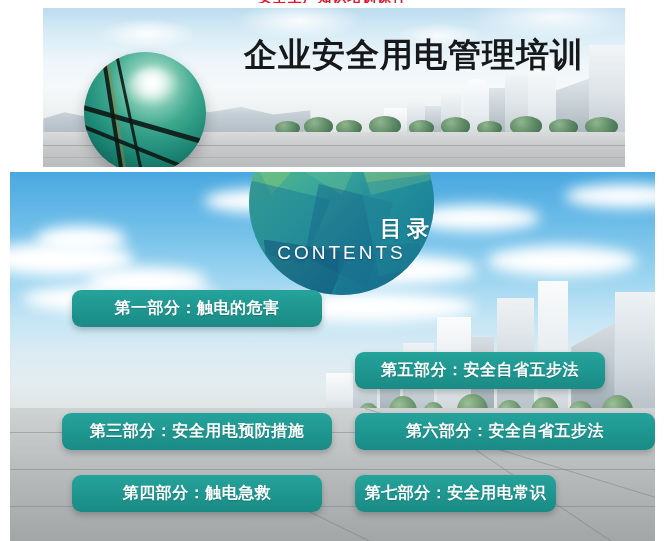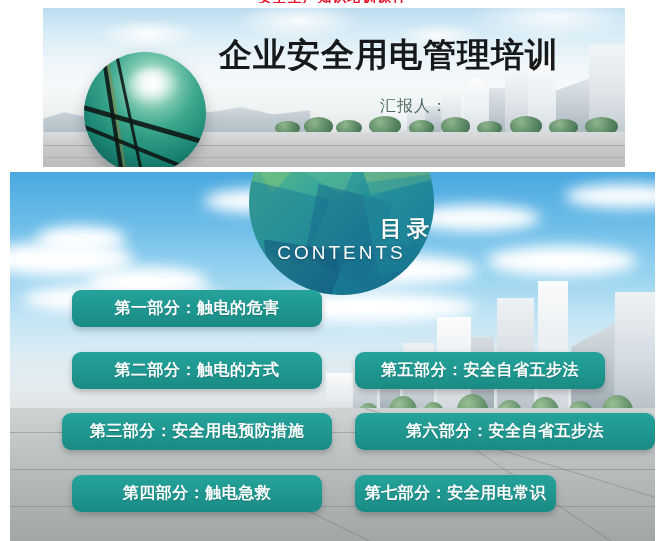--- a/index.html
+++ b/index.html
@@ -83,21 +83,21 @@
   #seam4{left:-10%;top:80%;width:122%;height:4px;border-radius:4px;transform:rotate(22deg);}
   #sphere-gloss{
     position:absolute;left:36%;top:12%;width:42%;height:32%;border-radius:50%;
     background:radial-gradient(ellipse at 45% 40%, rgba(255,255,255,.96) 0%, rgba(255,255,255,.45) 45%, rgba(255,255,255,0) 75%);
     filter:blur(3px);
   }
 
   #banner-title{
     position:absolute;left:176px;top:25px;width:390px;
     font-size:33px;font-weight:bold;color:#17181a;
-    letter-spacing:1px;text-align:left;white-space:nowrap;
+    letter-spacing:1px;text-align:center;white-space:nowrap;
   }
   #banner-subtitle{
     position:absolute;left:176px;top:88px;width:390px;
     font-size:16px;color:#4e6b63;text-align:center;letter-spacing:1px;
   }
 
   
   #slide-contents{
     position:absolute;left:10px;top:172px;width:645px;height:369px;
     overflow:hidden;
@@ -195,21 +195,20 @@
 
   <div id="banner-sphere">
     <div class="seam" id="seam1"></div>
     <div class="seam" id="seam2"></div>
     <div class="seam" id="seam3"></div>
     <div class="seam" id="seam4"></div>
     <div id="sphere-gloss"></div>
   </div>
 
   <div id="banner-title">企业安全用电管理培训</div>
-  <div id="banner-subtitle">汇报人：</div>
 </div>
 
 <div id="slide-contents">
 
   <div id="clouds">
     <div class="cloud" style="left:-4%;  top:34%; width:150px; height:34px;"></div>
     <div class="cloud" style="left:4%;   top:26%; width:90px;  height:26px;"></div>
     <div class="cloud" style="left:12%;  top:46%; width:120px; height:28px;"></div>
     <div class="cloud" style="left:30%;  top:8%;  width:110px; height:24px;"></div>
     <div class="cloud" style="left:46%;  top:40%; width:170px; height:30px;"></div>
@@ -261,20 +260,19 @@
     <div class="poly" style="left:30%;  top:40%; width:48%; height:56%; background:rgba(22,104,140,.5);  clip-path:polygon(16% 0,100% 18%,70% 100%,0 70%);"></div>
     <div class="poly" style="left:60%;  top:34%; width:52%; height:56%; background:rgba(34,146,158,.5);  clip-path:polygon(0 10%,84% 0,100% 80%,20% 100%);"></div>
     <div class="poly" style="left:8%;   top:70%; width:46%; height:44%; background:rgba(18,86,124,.55);  clip-path:polygon(0 0,100% 16%,66% 100%,10% 86%);"></div>
     <div class="poly" style="left:46%;  top:72%; width:50%; height:44%; background:rgba(26,116,144,.5);  clip-path:polygon(6% 6%,92% 0,100% 84%,0 96%);"></div>
 
     <div id="contents-cn">目录</div>
     <div id="contents-en">CONTENTS</div>
   </div>
 
   <div class="toc-btn" style="left:62px;  top:118px; width:250px;">第一部分：触电的危害</div>
-  <div class="toc-btn" style="left:62px;  top:180px; width:250px;">第二部分：触电的方式</div>
   <div class="toc-btn" style="left:52px;  top:241px; width:270px;">第三部分：安全用电预防措施</div>
   <div class="toc-btn" style="left:62px;  top:303px; width:250px;">第四部分：触电急救</div>
 
   <div class="toc-btn" style="left:345px; top:180px; width:250px;">第五部分：安全自省五步法</div>
   <div class="toc-btn" style="left:345px; top:241px; width:300px;">第六部分：安全自省五步法</div>
   <div class="toc-btn" style="left:345px; top:303px; width:201px;">第七部分：安全用电常识</div>
 </div>
 
 </body></html>

